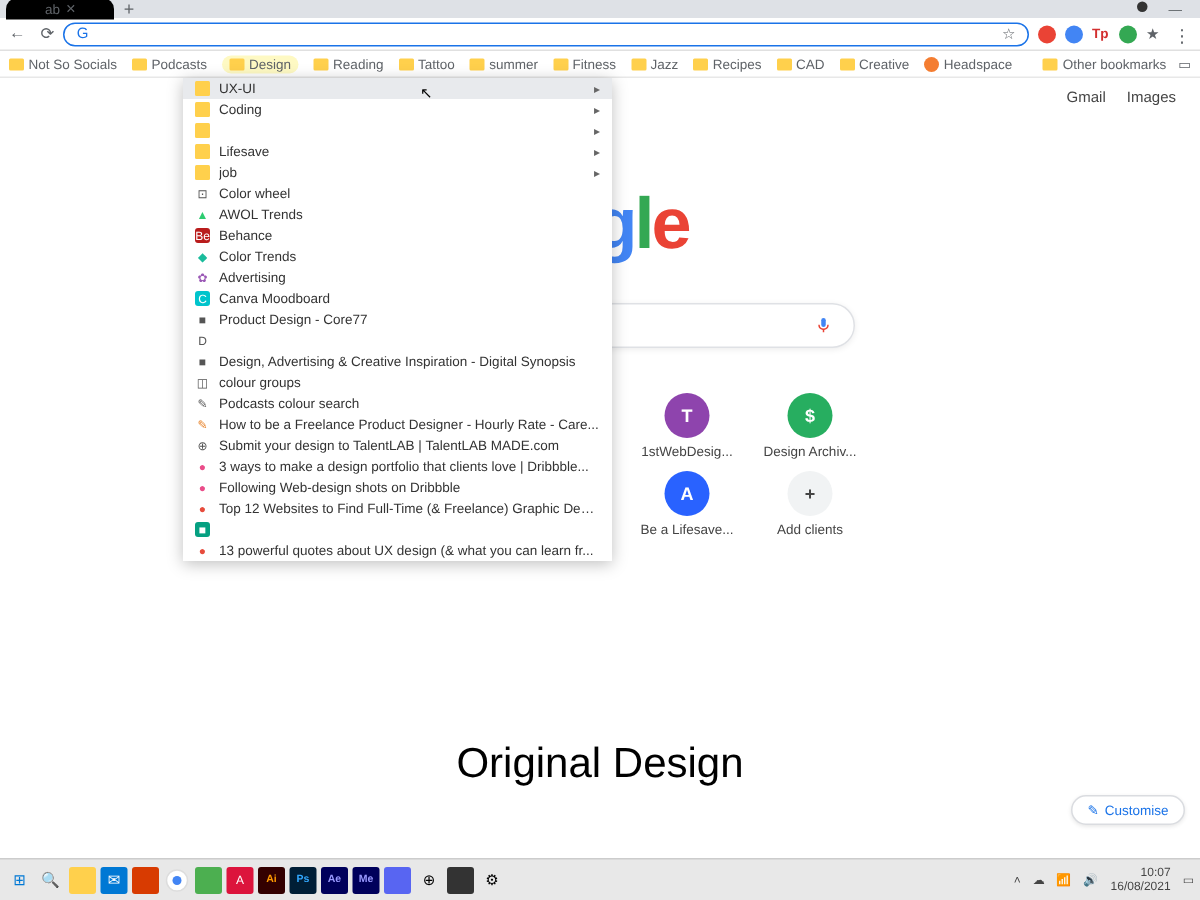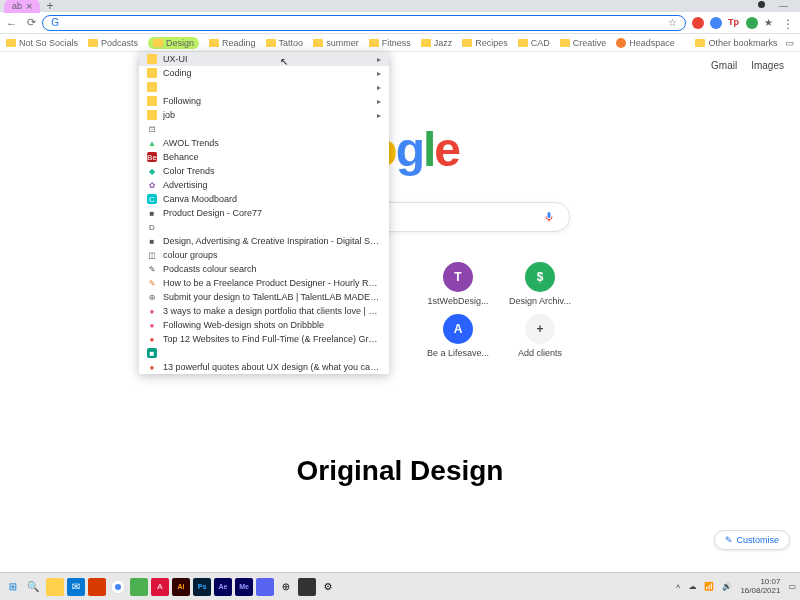--- a/index.html
+++ b/index.html
@@ -1,50 +1,50 @@
 <!DOCTYPE html>
 <html><head>
 <meta charset="utf-8">
 <style>
 *{margin:0;padding:0;box-sizing:border-box;font-family:Arial,sans-serif}
 body{background:#fff;width:800px;height:600px;overflow:hidden;position:relative}
 .browser{width:800px;height:520px;background:#fff;position:relative}
 .tab-bar{height:12px;background:#dee1e6;display:flex;align-items:center;padding:0 4px;font-size:9px;color:#5f6368}
-.tab{background:#f0abfc;border-radius:7px 7px 0 0;padding:1px 8px;display:flex;align-items:center;gap:4px}
+.tab{background:#000000;border-radius:7px 7px 0 0;padding:1px 26px;display:flex;align-items:center;gap:4px}
 .tab-close{color:#5f6368;cursor:pointer;font-size:11px}
 .new-tab{margin-left:6px;color:#5f6368;font-size:12px}
 .window-ctrls{margin-left:auto;display:flex;gap:14px;padding-right:8px;color:#5f6368}
 .toolbar{height:22px;display:flex;align-items:center;padding:0 6px;gap:6px;border-bottom:1px solid #e0e0e0}
 .nav-icons{display:flex;gap:10px;color:#5f6368;font-size:11px}
 .addr{flex:1;height:16px;border:1.5px solid #1a73e8;border-radius:10px;display:flex;align-items:center;padding:0 8px;font-size:10px;color:#1a73e8}
 .ext-icons{display:flex;gap:6px;align-items:center}
 .ext-icons span{width:12px;height:12px;border-radius:50%;display:inline-block}
 .bookmarks{height:18px;display:flex;align-items:center;padding:0 6px;gap:10px;font-size:9px;color:#5f6368;border-bottom:1px solid #e8e8e8}
 .bm{display:flex;align-items:center;gap:3px;white-space:nowrap}
 .folder{width:10px;height:8px;background:#ffd04c;border-radius:1px;display:inline-block}
-.bm.active{background:#bef264;border-radius:8px;padding:1px 5px}
+.bm.active{background:#fef9c3;border-radius:8px;padding:1px 5px}
 .other-bm{margin-left:auto;display:flex;gap:8px}
 .content{position:relative;height:468px}
 .top-links{position:absolute;right:16px;top:8px;display:flex;gap:14px;font-size:10px;color:#444}
 .logo{position:absolute;left:50%;top:70px;transform:translateX(-50%);font-size:48px;font-weight:bold;letter-spacing:-2px}
 .search{position:absolute;left:50%;top:150px;transform:translateX(-50%);width:340px;height:30px;border:1px solid #dfe1e5;border-radius:20px;display:flex;align-items:center;padding:0 14px;box-shadow:0 1px 4px rgba(0,0,0,0.08)}
 .mic{width:12px;height:14px;margin-left:auto}
 .shortcuts{position:absolute;left:50%;top:210px;transform:translateX(-50%);display:grid;grid-template-columns:repeat(2,76px);gap:8px 6px}
 .sc{display:flex;flex-direction:column;align-items:center;gap:4px}
 .sc-icon{width:30px;height:30px;border-radius:50%;display:flex;align-items:center;justify-content:center;color:#fff;font-size:12px;font-weight:bold}
 .sc-label{font-size:9px;color:#444;text-align:left;max-width:70px;overflow:hidden;text-overflow:ellipsis;white-space:nowrap}
-.dropdown{position:absolute;left:139px;top:52px;width:250px;background:#fff;box-shadow:0 2px 10px rgba(0,0,0,0.25);font-size:9px;z-index:10}
+.dropdown{position:absolute;left:122px;top:52px;width:286px;background:#fff;box-shadow:0 2px 10px rgba(0,0,0,0.25);font-size:9px;z-index:10}
 .dd-item{display:flex;align-items:center;gap:6px;padding:2px 8px;color:#333;height:14px;position:relative}
 .dd-item.hover{background:#e8eaed}
 .dd-icon{width:10px;height:10px;flex-shrink:0;display:inline-flex;align-items:center;justify-content:center;font-size:8px}
 .dd-arrow{margin-left:auto;color:#666;font-size:8px}
 .dd-text{overflow:hidden;text-overflow:ellipsis;white-space:nowrap;flex:1}
 .cursor{position:absolute;left:280px;top:56px;font-size:10px;z-index:20}
 .customise{position:absolute;right:10px;bottom:50px;background:#fff;border:1px solid #dadce0;border-radius:14px;padding:4px 10px;font-size:9px;color:#1a73e8;display:flex;align-items:center;gap:4px;box-shadow:0 1px 3px rgba(0,0,0,0.1)}
-.title{position:absolute;left:50%;top:455px;transform:translateX(-50%);font-size:28px;font-weight:bold;font-family:Helvetica,Arial,sans-serif}
+.title{position:absolute;left:50%;top:493px;transform:translateX(-50%);font-size:28px;font-weight:normal;font-family:Helvetica,Arial,sans-serif}
 .taskbar{position:absolute;bottom:0;left:0;width:800px;height:28px;background:#e8e8e8;border-top:1px solid #ccc;display:flex;align-items:center;padding:0 4px;gap:3px}
 .tb-icon{width:18px;height:18px;border-radius:2px;display:inline-flex;align-items:center;justify-content:center;font-size:10px}
 .tb-right{margin-left:auto;display:flex;align-items:center;gap:8px;font-size:8px;color:#444}
 .clock{text-align:right;line-height:1.1}
 </style>
 </head>
 <body>
 
 <div class="browser">
 <div class="tab-bar">
@@ -184,30 +184,31 @@
         <span class="dd-icon folder"></span>
         <span class="dd-text">Coding</span>
         <span class="dd-arrow">▸</span>
       </div>
       <div class="dd-item">
         <span class="dd-icon folder"></span>
         <span class="dd-arrow">▸</span>
       </div>
       <div class="dd-item">
         <span class="dd-icon folder"></span>
-        <span class="dd-text">Following</span>
+        <span class="dd-text">Lifesave</span>
         <span class="dd-arrow">▸</span>
       </div>
       <div class="dd-item">
         <span class="dd-icon folder"></span>
         <span class="dd-text">job</span>
         <span class="dd-arrow">▸</span>
       </div>
       <div class="dd-item">
         <span class="dd-icon" style="color:#555">⊡</span>
+        <span class="dd-text">Color wheel</span>
       </div>
       <div class="dd-item">
         <span class="dd-icon" style="color:#2ecc71">▲</span>
         <span class="dd-text">AWOL Trends</span>
       </div>
       <div class="dd-item">
         <span class="dd-icon" style="background:#b91c1c;color:#fff;border-radius:2px">Be</span>
         <span class="dd-text">Behance</span>
       </div>
       <div class="dd-item">

